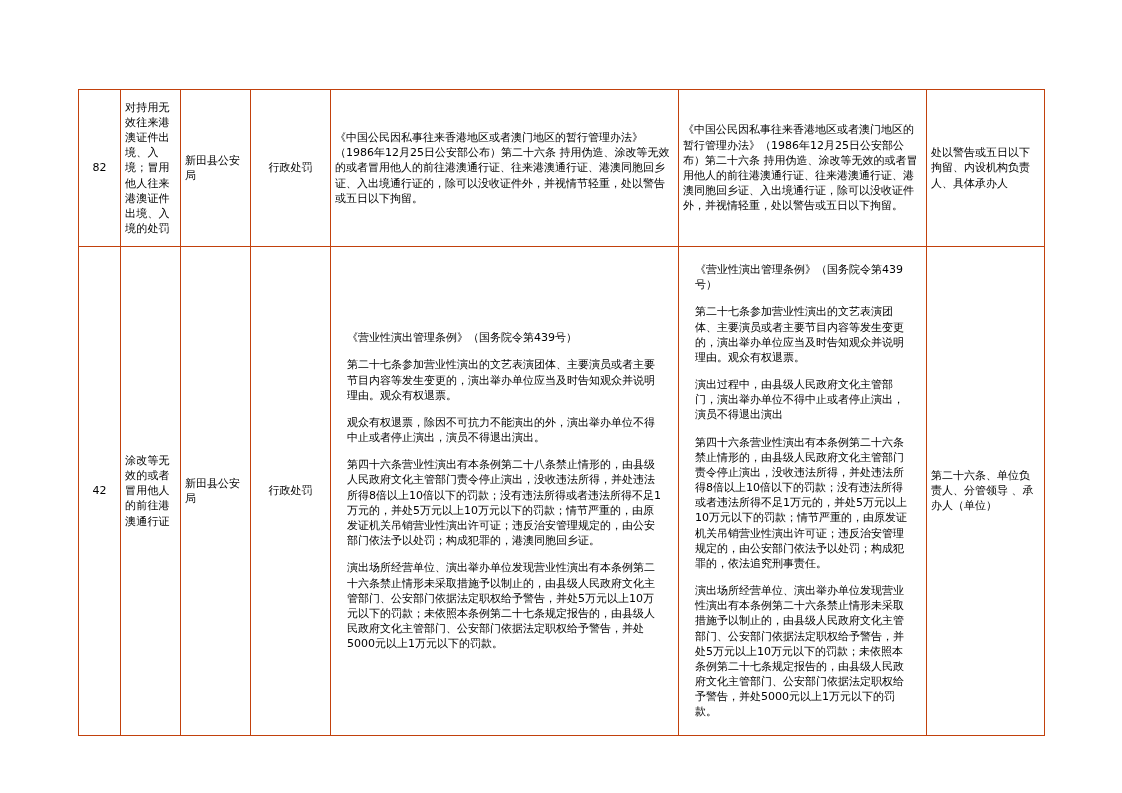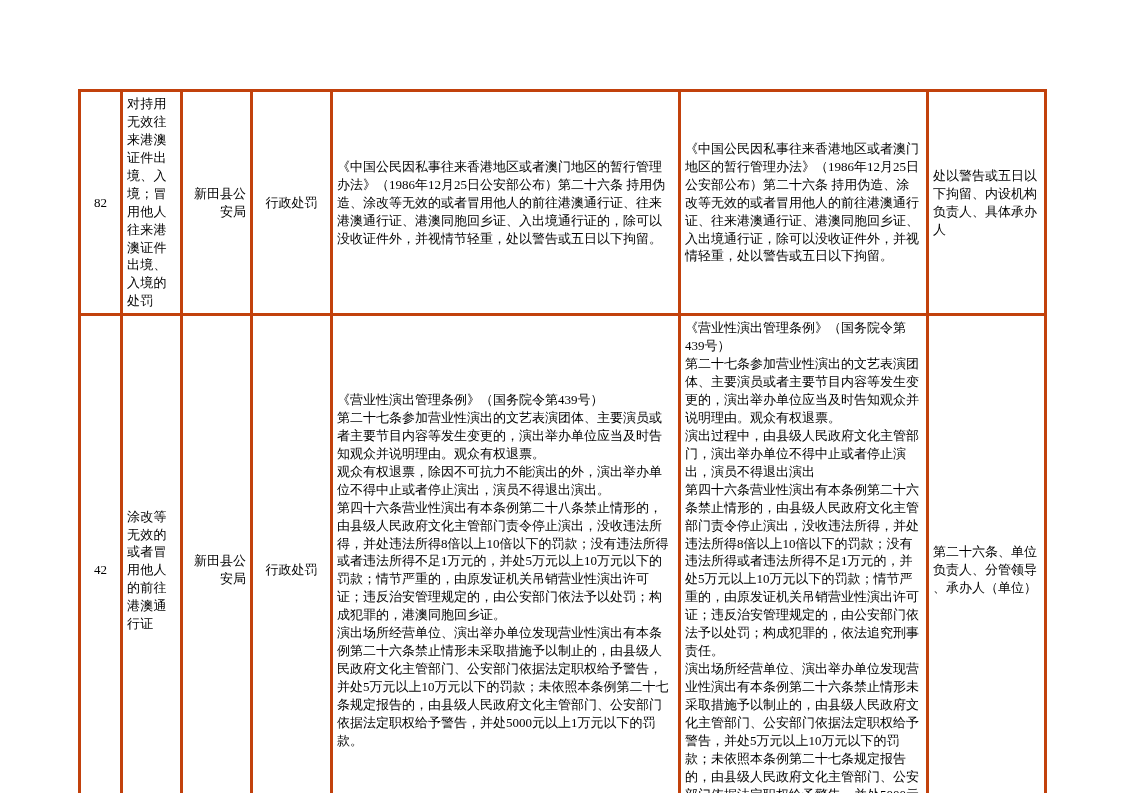--- a/index.html
+++ b/index.html
@@ -24,26 +24,25 @@
   }
   table.doc-table {
     position: absolute;
     left: 78px;
     top: 89px;
     width: 966px;
     border-collapse: collapse;
     table-layout: fixed;
   }
   table.doc-table td {
-    border: 3px solid #c2410c;
+    border: 1px solid #c2410c;
     vertical-align: middle;
     padding: 3px 4px;
-    font-size: 13px;
+    font-size: 11px;
     line-height: 1.38;
-    font-family: Liberation Serif, serif;
   }
   
   col.c-num    { width: 42px; }
   col.c-item   { width: 60px; }
   col.c-org    { width: 70px; }
   col.c-type   { width: 80px; }
   col.c-basis1 { width: 348px; }
   col.c-basis2 { width: 248px; }
   col.c-resp   { width: 118px; }
 
@@ -53,38 +52,38 @@
     vertical-align: middle;
   }
   td.item {
     text-align: left;
     font-size: 12.5px;
     line-height: 1.5;
     letter-spacing: 0.2px;
     vertical-align: middle;
   }
   td.org {
-    text-align: right;
+    text-align: left;
     font-size: 12.5px;
     line-height: 1.5;
     vertical-align: middle;
   }
   td.type {
     text-align: center;
     font-size: 12.5px;
     vertical-align: middle;
   }
   td.basis {
     text-align: left;
     font-size: 10.5px;
     line-height: 1.42;
     vertical-align: middle;
   }
   td.basis p {
-    margin: 0;
+    margin: 12px;
     text-indent: 0;
   }
   td.resp {
     text-align: left;
     font-size: 12px;
     line-height: 1.5;
     vertical-align: middle;
   }
   .row82 td { height: 150px; }
   .row83 td { height: 345px; }

